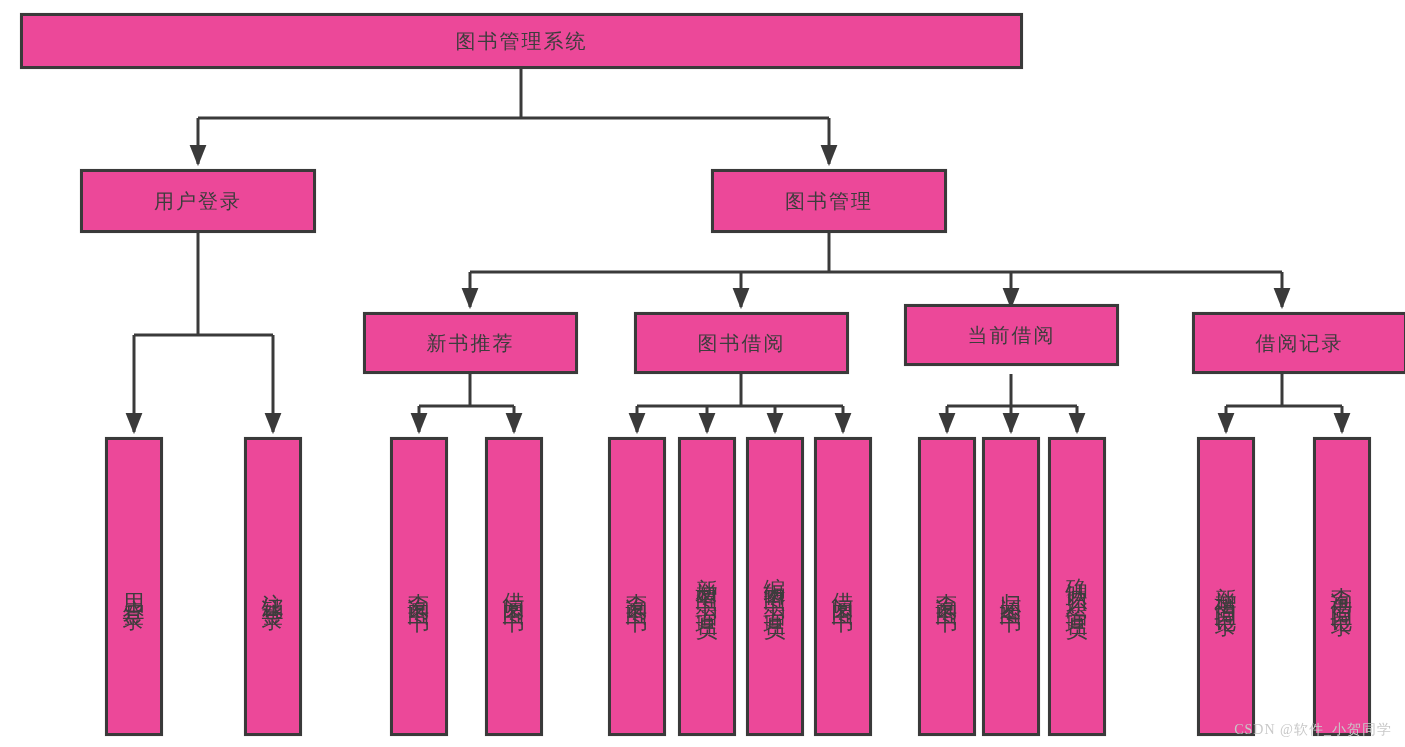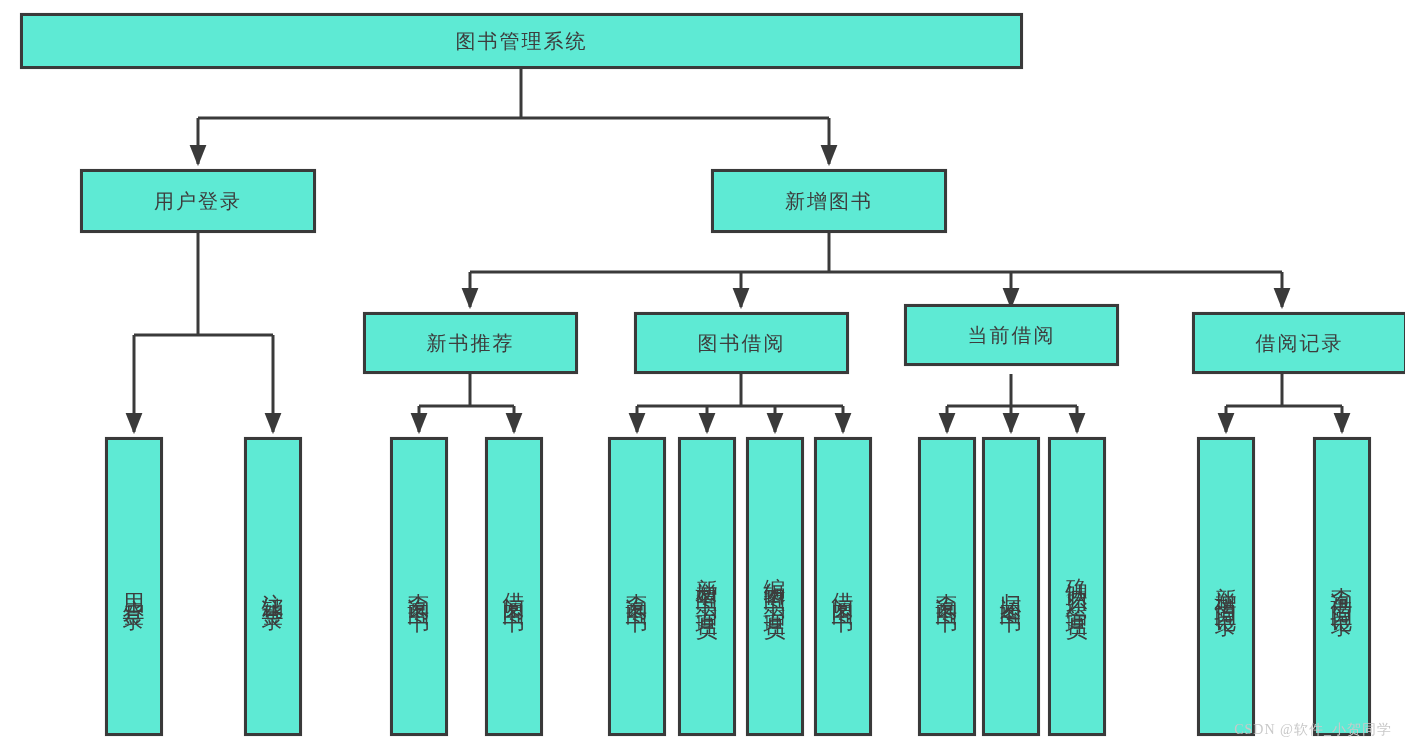--- a/index.html
+++ b/index.html
@@ -10,21 +10,21 @@
     position: relative;
     width: 1405px;
     height: 747px;
     background: var(--background, #ffffff);
     overflow: hidden;
   }
 
   .node {
     position: absolute;
     border: 3px solid var(--line, #3a3a3a);
-    background: #5eead4;
+    background: #ec4899;
     color: var(--text, #3d3d3d);
     display: flex;
     align-items: center;
     justify-content: center;
     box-shadow: 0 0 1px rgba(0,0,0,0.25);
   }
 
   .hnode { font-size: 20px; letter-spacing: 2px; }
 
   .vnode { font-size: 22px; }
@@ -110,21 +110,21 @@
   </svg>
 
   <div class="node hnode" style="left:20px; top:13px; width:1003px; height:56px;">
     <span>图书管理系统</span>
   </div>
 
   <div class="node hnode" style="left:80px; top:169px; width:236px; height:64px;">
     <span>用户登录</span>
   </div>
   <div class="node hnode" style="left:711px; top:169px; width:236px; height:64px;">
-    <span>新增图书</span>
+    <span>图书管理</span>
   </div>
 
   <div class="node hnode" style="left:363px; top:312px; width:215px; height:62px;">
     <span>新书推荐</span>
   </div>
   <div class="node hnode" style="left:634px; top:312px; width:215px; height:62px;">
     <span>图书借阅</span>
   </div>
   <div class="node hnode" style="left:904px; top:304px; width:215px; height:62px;">
     <span>当前借阅</span>

